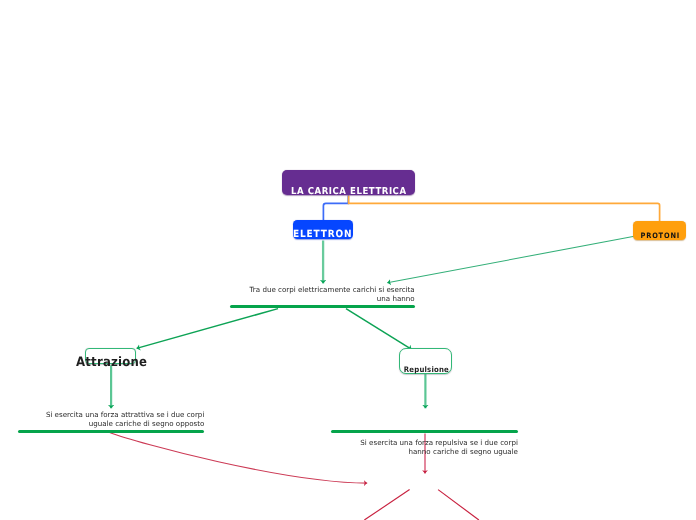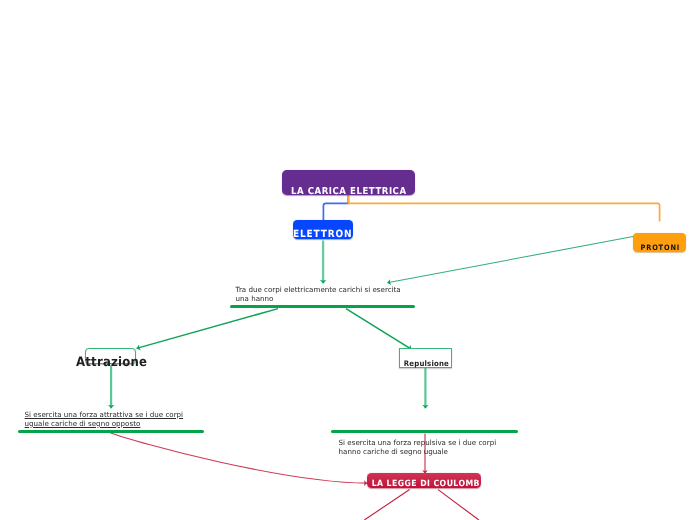--- a/index.html
+++ b/index.html
@@ -13,41 +13,41 @@
   .node span{display:block;white-space:nowrap;font-family:"DejaVu Sans",sans-serif;font-stretch:condensed;}
   
   .pill{border-radius:5px;}
   .n-title{left:282px;top:170px;width:133px;height:25px;background:#662D91;
            box-shadow:0 0.7px 1.1px rgba(80,30,110,.45);}
   .n-title span{color:#ffffff;font-size:9.5px;font-weight:bold;letter-spacing:.55px;position:relative;left:0.3px;top:2.2px;}
   .n-elettroni{left:293px;top:220px;width:60px;height:19px;background:#0646FF;
            box-shadow:0 0.7px 1.1px rgba(20,50,190,.45);border-radius:4.5px;}
   .n-elettroni span{color:#ffffff;font-size:10px;font-weight:bold;letter-spacing:.85px;position:relative;left:1.8px;top:0.8px;}
   .n-protoni{left:633px;top:221px;width:53px;height:19px;background:#FF9F0D;
-           box-shadow:0 0.7px 1.1px rgba(170,110,20,.45);border-radius:4.5px;margin-top:12px;}
+           box-shadow:0 0.7px 1.1px rgba(170,110,20,.45);border-radius:4.5px;}
   .n-protoni span{color:#141414;font-size:7.4px;font-weight:bold;letter-spacing:.8px;position:relative;left:0.8px;top:0.2px;}
   .n-attr{left:85.4px;top:347.8px;width:50.6px;height:15.8px;background:#ffffff;border:1.5px solid #32B877;border-radius:4px;box-shadow:0 0.7px 1.1px rgba(120,120,130,.40);}
   .n-attr span{color:#1f1f1f;font-size:13px;font-weight:bold;letter-spacing:.2px;position:relative;left:0.9px;top:7px;}
-  .n-rep{left:399.2px;top:347.8px;width:52.6px;height:20px;background:#ffffff;border:1.5px solid #32B877;border-radius:0;box-shadow:0 0.7px 1.1px rgba(120,120,130,.40);}
+  .n-rep{left:399.2px;top:347.8px;width:52.6px;height:26px;background:#ffffff;border:1.5px solid #32B877;border-radius:7px;box-shadow:0 0.7px 1.1px rgba(120,120,130,.40);}
   .n-rep span{color:#1f1f1f;font-size:7.7px;font-weight:bold;letter-spacing:.2px;position:relative;left:0.9px;top:1.1px;}
   .n-coulomb{left:367px;top:473.3px;width:114px;height:14.6px;border-radius:4.5px;
            background:linear-gradient(180deg,#CF3453 0%,#C9254A 45%,#C31239 100%);
            box-shadow:0 0.7px 1.1px rgba(150,20,50,.45);}
   .n-coulomb span{color:#ffffff;font-size:8.6px;font-weight:bold;letter-spacing:.45px;position:relative;left:1.8px;top:0.8px;}
   
   .tblock{position:absolute;}
-  .tblock .txt{position:absolute;left:8px;right:0;text-align:left;
+  .tblock .txt{position:absolute;left:8px;right:0;text-align:right;
                color:#2b2b2b;font-family:"DejaVu Sans",sans-serif;font-size:7.12px;
                line-height:8.9px;white-space:nowrap;}
   .tblock .bar{position:absolute;left:0;right:0;height:3.4px;background:#05A44B;border-radius:2px;}
   .tb-forza{left:229.9px;top:284px;width:184.8px;}
   .tb-forza .txt{top:1.6px;margin-left:-2.3px;}
   .tb-forza .bar{top:20.7px;}
   .tb-attr{left:18.2px;top:409.2px;width:186.2px;}
-  .tb-attr .txt{top:1.6px;margin-left:-1.6px;text-decoration:underline;}
+  .tb-attr .txt{top:1.6px;margin-left:-1.6px;}
   .tb-attr .bar{top:20.7px;}
   .tb-rep{left:330.9px;top:409.2px;width:187px;}
   .tb-rep .txt{top:1.6px;margin-left:-0.3px;margin-top:28px;}
   .tb-rep .bar{top:20.7px;}
 </style>
 </head>
 <body>
 
 <div id="stage">
   <svg class="links" viewBox="0 0 696 520">
@@ -103,16 +103,13 @@
     </div>
   <div class="node pill n-protoni">
       <span>PROTONI</span>
     </div>
   <div class="node pill n-attr">
       <span>Attrazione</span>
     </div>
   <div class="node pill n-rep">
       <span>Repulsione</span>
     </div>
-  <div class="node pill n-coulomb">
-      <span>LA LEGGE DI COULOMB</span>
-    </div>
 </div>
 
 </body></html>

